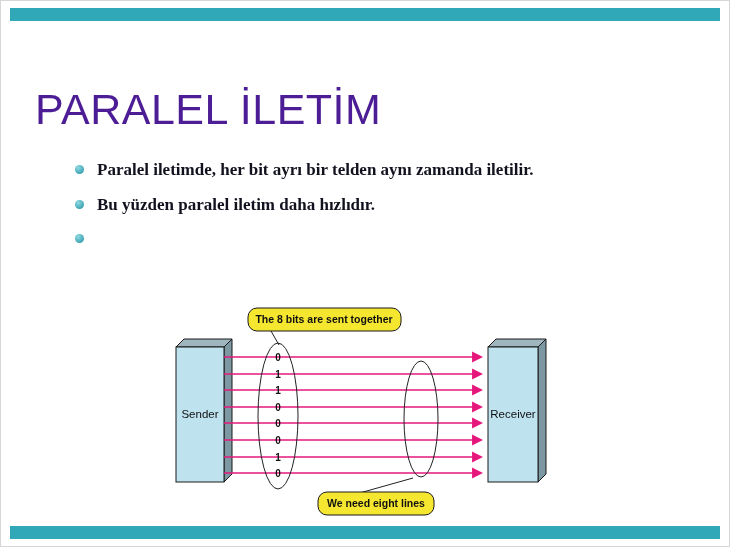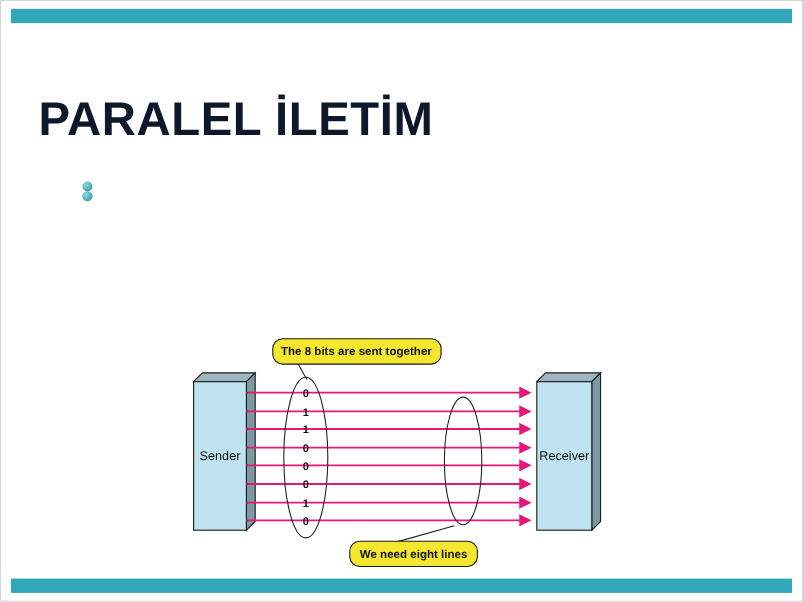--- a/index.html
+++ b/index.html
@@ -22,23 +22,23 @@
     background: #31a8b8;
   }
   .accent-bar.top { top: 7px; }
   .accent-bar.bottom { bottom: 7px; }
   .title {
     position: absolute;
     left: 34px; top: 84px;
     margin: 0;
     font-family: "Liberation Sans", sans-serif;
     font-size: 43px;
-    font-weight: 700;
+    font-weight: 400;
     letter-spacing: 0.5px;
-    color: #0f172a;
+    color: #4c1d95;
     white-space: nowrap;
   }
   .bullets {
     position: absolute;
     left: 72px; top: 156px;
     width: 612px;
     margin: 0; padding: 0;
     list-style: none;
   }
   .bullets li {
@@ -71,23 +71,25 @@
 
 <div class="slide">
 
   <div class="accent-bar top"></div>
 
   <h1 class="title">PARALEL İLETİM</h1>
 
   <ul class="bullets">
     <li>
       <span class="bullet-dot"></span>
+      <span>Paralel iletimde, her bit ayrı bir telden aynı zamanda iletilir.</span>
     </li>
     <li>
       <span class="bullet-dot"></span>
+      <span>Bu yüzden paralel iletim daha hızlıdır.</span>
     </li>
     <li>
       <span class="bullet-dot"></span>
     </li>
   </ul>
 
   <svg class="diagram-svg" width="420" height="234" viewBox="0 0 420 234">
     <defs>
       <marker id="arrow" viewBox="0 0 10 10" refX="8" refY="5" markerWidth="7" markerHeight="7" orient="auto">
         <path d="M0,0 L10,5 L0,10 z" fill="#e5177b"></path>

